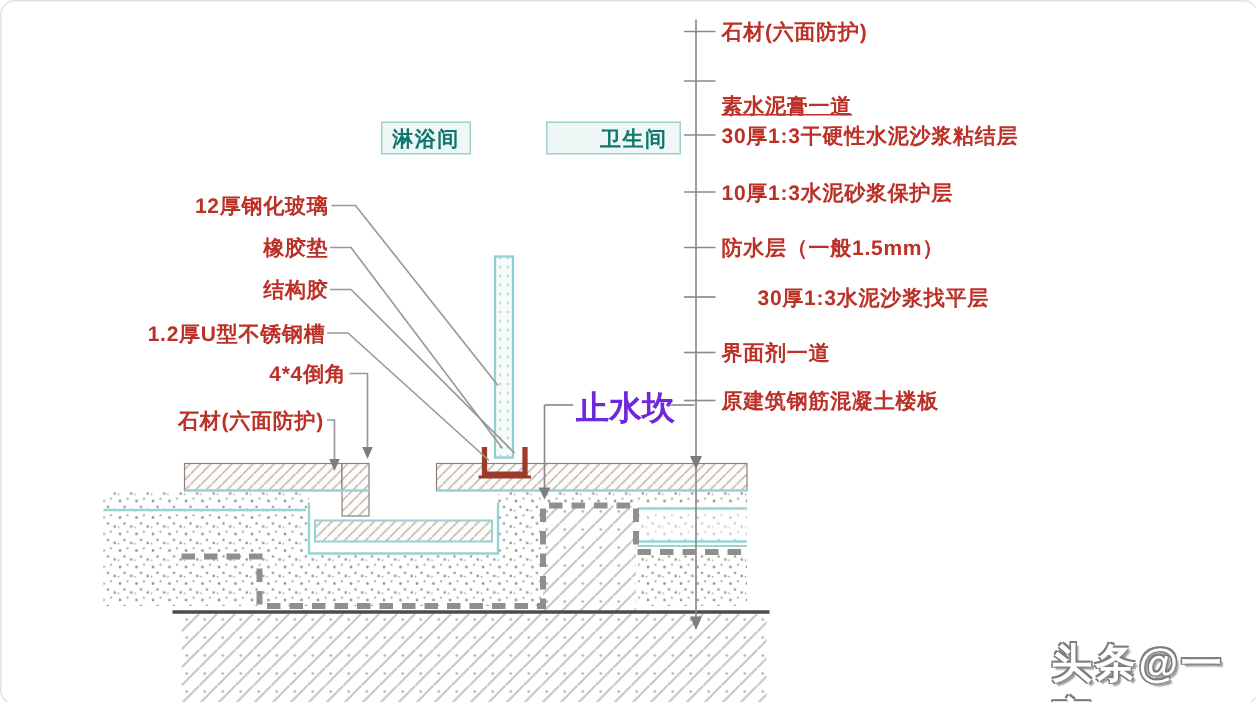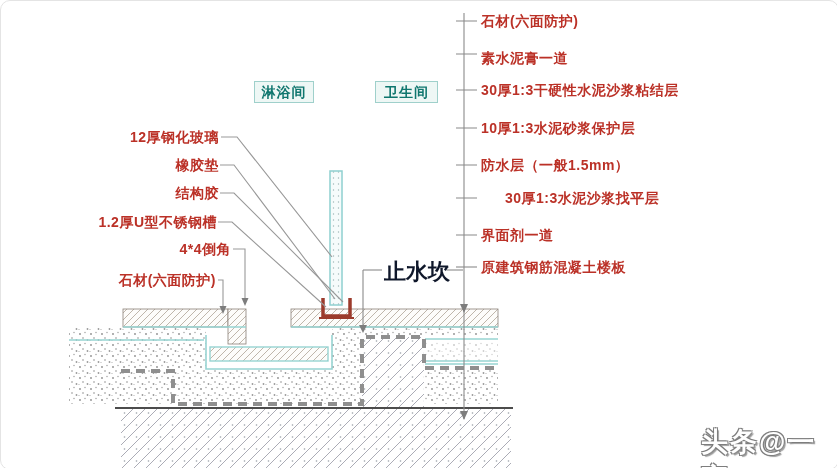--- a/index.html
+++ b/index.html
@@ -13,21 +13,21 @@
     position:absolute;color:#bb3127;font-weight:700;font-size:14px;
     line-height:22px;white-space:nowrap;letter-spacing:0.5px;
   }
   .lbl.right-list{text-align:left;}
   .lbl.left-list{text-align:right;}
   .roombox{
     position:absolute;top:80px;height:20px;line-height:20px;text-align:center;
     background:#eef7f5;border:1.5px solid #9fd0cb;color:#0f766e;
     font-size:14px;font-weight:700;letter-spacing:1px;
   }
-  .midlbl{position:absolute;color:#0f172a;font-weight:700;font-size:22px;white-space:nowrap;}
+  .midlbl{position:absolute;color:#6d28d9;font-weight:700;font-size:22px;white-space:nowrap;}
   .watermark{
     position:absolute;left:700px;top:423px;font-size:27px;font-weight:700;
     color:#ffffff;letter-spacing:2px;opacity:.95;
     text-shadow:-1px -1px 0 #777,1px -1px 0 #777,-1px 1px 0 #777,1px 1px 0 #888,2px 2px 1px #999;
   }
 </style>
 </head>
 <body>
 
 <div class="frame">
@@ -120,31 +120,31 @@
       <path d="M219,192 L233,192 L342,301"></path>
       <path d="M217,221 L231,221 L325,306"></path>
       <path d="M232,248 L244,248 L244,300"></path>
       <path d="M217,279 L222,279 L222,306"></path>
     </g>
     <polygon points="240.5,297 247.5,297 244,305" fill="#7d7d7d"></polygon>
     <polygon points="218.5,305 225.5,305 222,313" fill="#7d7d7d"></polygon>
   </svg>
 
   <div class="roombox" style="left:253px;width:58px;">淋浴间</div>
-  <div class="roombox" style="left:374px;width:61px;">卫生间</div>
+  <div class="roombox" style="left:363px;width:61px;padding-left:27px;">卫生间</div>
 
   <div class="lbl left-list" style="top:125px;right:619px;text-align:center;">12厚钢化玻璃</div>
   <div class="lbl left-list" style="top:153px;right:619px;">橡胶垫</div>
   <div class="lbl left-list" style="top:181px;right:619px;">结构胶</div>
   <div class="lbl left-list" style="top:210px;right:621px;">1.2厚U型不锈钢槽</div>
   <div class="lbl left-list" style="top:237px;right:607px;">4*4倒角</div>
   <div class="lbl left-list" style="top:268px;right:622px;">石材(六面防护)</div>
 
   <div class="lbl right-list" style="top:9px;left:480px;">石材(六面防护)</div>
-  <div class="lbl right-list" style="top:46px;left:480px;">素水泥膏一道</div>
+  <div class="lbl right-list" style="top:58px;left:480px;text-decoration:underline;">素水泥膏一道</div>
   <div class="lbl right-list" style="top:78px;left:480px;">30厚1:3干硬性水泥沙浆粘结层</div>
   <div class="lbl right-list" style="top:116px;left:480px;">10厚1:3水泥砂浆保护层</div>
   <div class="lbl right-list" style="top:153px;left:480px;text-align:center;">防水层（一般1.5mm）</div>
   <div class="lbl right-list" style="top:186px;left:504px;">30厚1:3水泥沙浆找平层</div>
   <div class="lbl right-list" style="top:255px;left:480px;">原建筑钢筋混凝土楼板</div>
   <div class="lbl right-list" style="top:223px;left:480px;">界面剂一道</div>
 
   <div class="midlbl" style="left:383px;top:256px;">止水坎</div>
 
   <div class="watermark">头条@一室</div>

